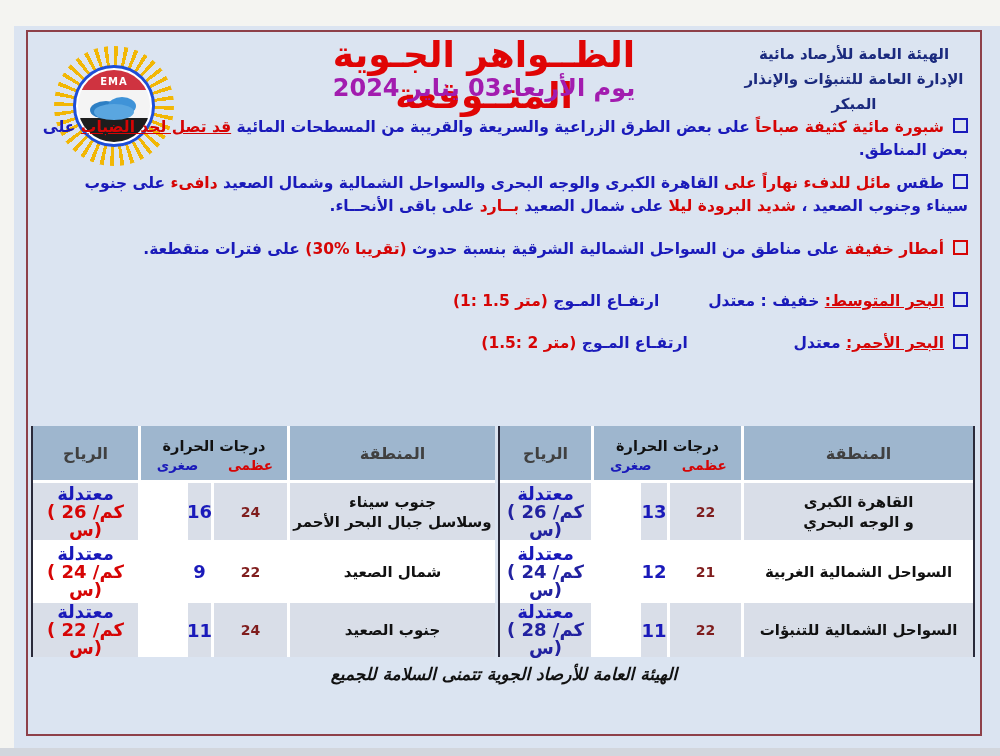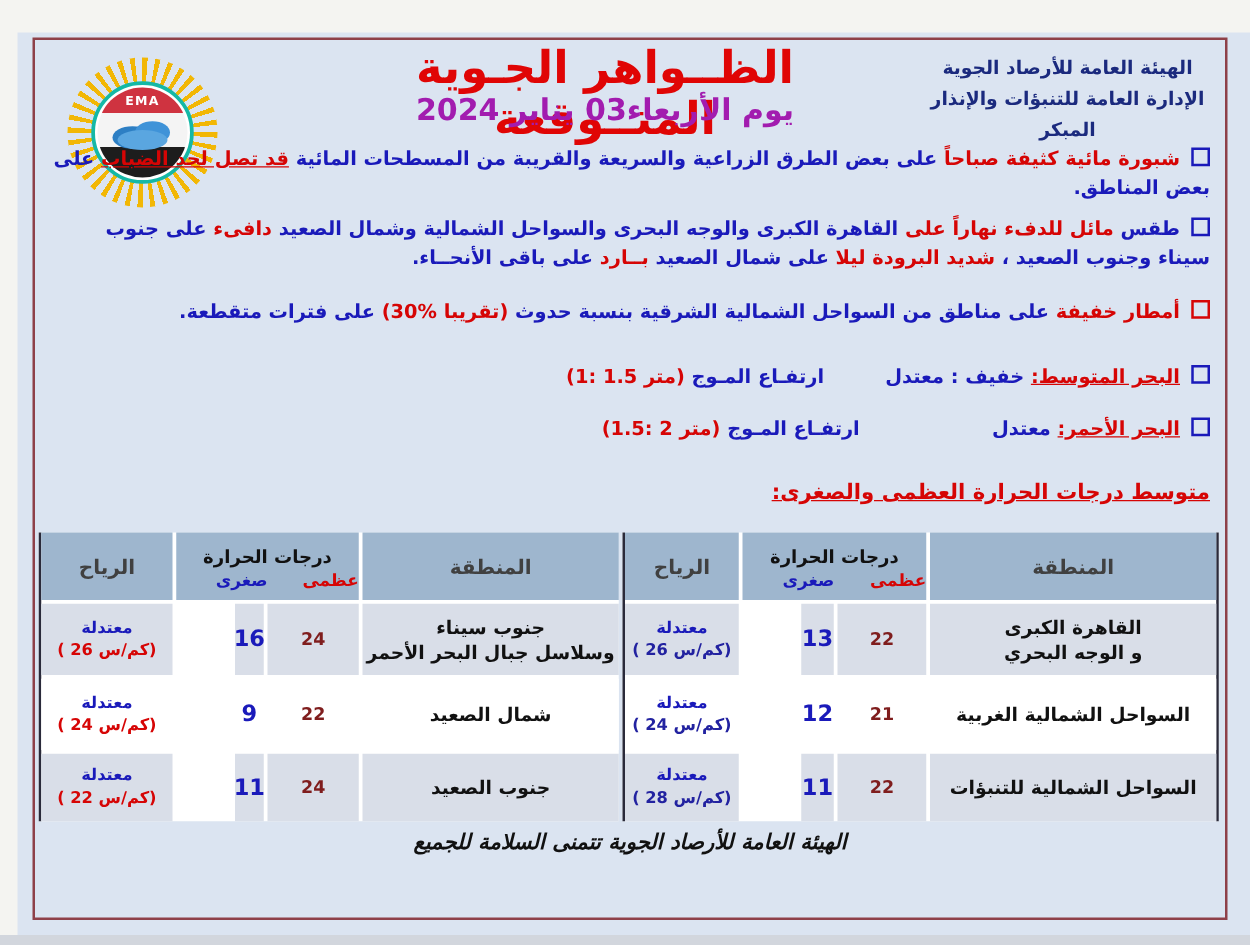--- a/index.html
+++ b/index.html
@@ -16,21 +16,21 @@
   .title{position:absolute;top:2px;right:316px;width:360px;text-align:center;
          color:#e00505;font-size:36px;font-weight:bold;direction:rtl;}
   .date{position:absolute;top:42px;right:316px;width:360px;text-align:center;
         color:#a21caf;font-size:24px;font-weight:bold;direction:rtl;}
 
   
   .logo{position:absolute;left:26px;top:14px;width:120px;height:120px;}
   .rays{position:absolute;inset:0;border-radius:50%;
         background:repeating-conic-gradient(#f2b705 0deg 4deg,rgba(0,0,0,0) 4deg 10deg);}
   .rays::after{content:"";position:absolute;inset:17%;background:#f7c51e;border-radius:50%;}
-  .ring{position:absolute;inset:16%;border-radius:50%;background:#fff;border:3px solid #14b8a6;
+  .ring{position:absolute;inset:16%;border-radius:50%;background:#fff;border:3px solid #1d4ed8;
         box-sizing:border-box;overflow:hidden;}
   .flag{position:absolute;inset:2px;border-radius:50%;overflow:hidden;
         background:linear-gradient(180deg,#cf3340 0 28%,#f4f4f4 28% 66%,#1d1d1d 66% 100%);}
   .ema{position:absolute;top:8%;width:100%;text-align:center;color:#fff;
        font-size:10px;font-weight:bold;letter-spacing:1px;}
   .cloud{position:absolute;left:50%;top:52%;transform:translate(-50%,-50%);}
 
   
   .bullet{position:absolute;right:12px;left:12px;direction:rtl;text-align:right;
           font-weight:bold;font-size:15.5px;line-height:23px;}
@@ -54,25 +54,25 @@
   .cell{display:flex;flex-direction:column;align-items:center;justify-content:center;
         font-weight:bold;text-align:center;}
   .half > div:nth-child(-n+3){background:#9eb6ce;}
   .half > div:nth-child(n+4):nth-child(-n+7){background:#d9dee8;}
   .half > div:nth-child(n+8):nth-child(-n+11){background:#ffffff;}
   .half > div:nth-child(n+12){background:#d9dee8;}
   .h-region,.h-wind{font-size:16px;color:#404040;}
   .temp-group{padding-top:4px;}
   .tg-label{font-size:14.5px;color:#111;}
   .tg-subs{display:flex;width:100%;direction:rtl;margin-top:3px;}
-  .tg-subs span{flex:1;text-align:right;font-size:13.5px;font-weight:bold;}
+  .tg-subs span{flex:1;text-align:center;font-size:13.5px;font-weight:bold;}
   .tg-max{color:#d60505;} .tg-min{color:#1a1aba;}
   .c-region{font-size:15px;color:#111;line-height:20px;}
   .c-max{color:#7f1d1d;font-size:14px;} .c-min{color:#1a1aba;font-size:18px;margin-left:47px;}
-  .c-wind{font-size:13px;line-height:18px;}
+  .c-wind{font-size:18px;line-height:18px;}
   .wind-type{color:#1a1aba;}
   .half-second .wind-speed{color:#d60505;}
   .half-first .wind-speed{color:#2222a0;}
 
   .footer{position:absolute;top:632px;left:0;right:0;text-align:center;
           font-weight:bold;font-size:17px;color:#111;direction:rtl;font-style:italic;}
 </style>
 </head>
 <body>
 
@@ -89,21 +89,21 @@
             <ellipse cx="38" cy="14" rx="14" ry="9" fill="#3f93d8"></ellipse>
             <ellipse cx="30" cy="20" rx="20" ry="8" fill="#5aa6e0"></ellipse>
           </svg>
         </div>
       </div>
     </div>
 
     <div class="title">الظــواهر الجـوية المتــوقعة</div>
     <div class="date">يوم الأربعاء03 يناير 2024</div>
     <div class="org">
-      <div>الهيئة العامة للأرصاد الجوية</div>
+      <div>الهيئة العامة للأرصاد مائية</div>
       <div>الإدارة العامة للتنبؤات والإنذار المبكر</div>
     </div>
 
     <div class="bullet" style="top:84px">
       <span class="box"></span><span class="seg red">شبورة مائية كثيفة صباحاً </span>
       <span class="seg blue">على بعض الطرق الزراعية والسريعة والقريبة من المسطحات المائية </span>
       <span class="seg red u">قد تصل لحد الضباب</span>
       <span class="seg blue"> على بعض المناطق.</span>
     </div>
 
@@ -135,21 +135,20 @@
     </div>
 
     <div class="bullet" style="top:300px">
       <span class="box"></span><span class="seg red u">البحر الأحمر:</span>
       <span class="seg blue">معتدل</span>
       <span class="gap-lg"></span>
       <span class="seg blue">ارتفـاع المـوج</span>
       <span class="seg red" dir="ltr">(1.5: 2 متر)</span>
     </div>
 
-    <div class="section-title">متوسط درجات الحرارة العظمى والصغرى:</div>
 
     <div class="temps-table">
 
       <div class="half half-first">
         <div class="cell h-region">المنطقة</div>
         <div class="cell temp-group" style="grid-column:2 / span 2">
           <div class="tg-label">درجات الحرارة</div>
           <div class="tg-subs">
             <span class="tg-max">عظمى</span>
             <span class="tg-min">صغرى</span>

